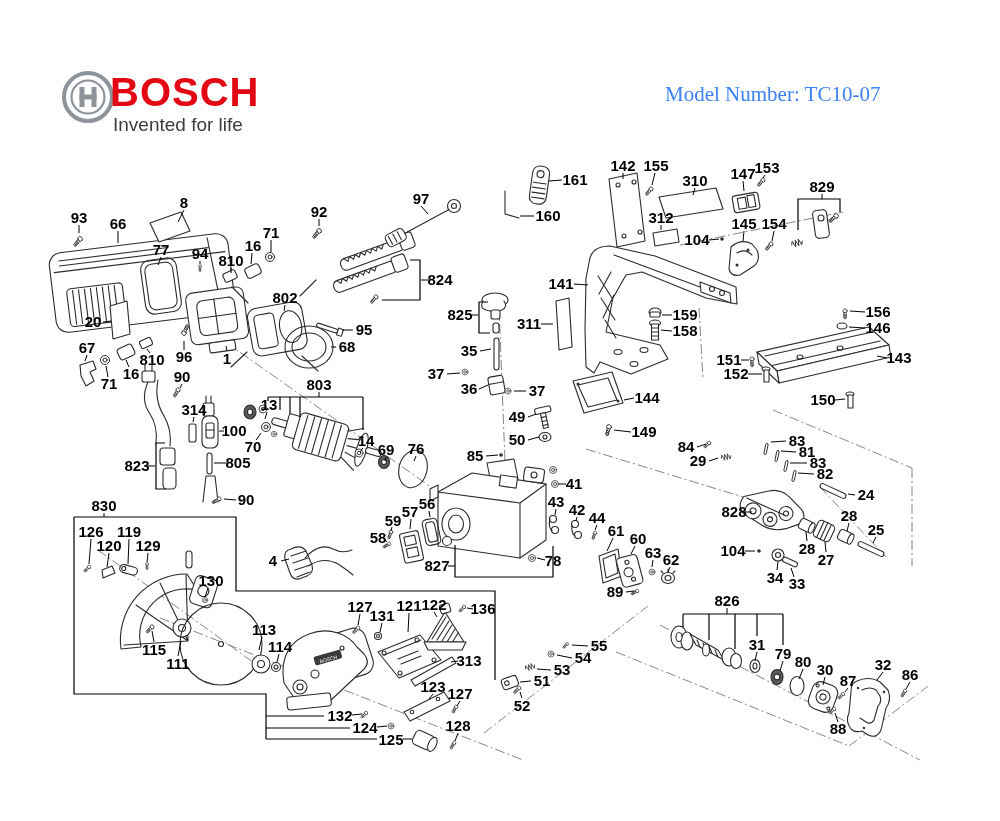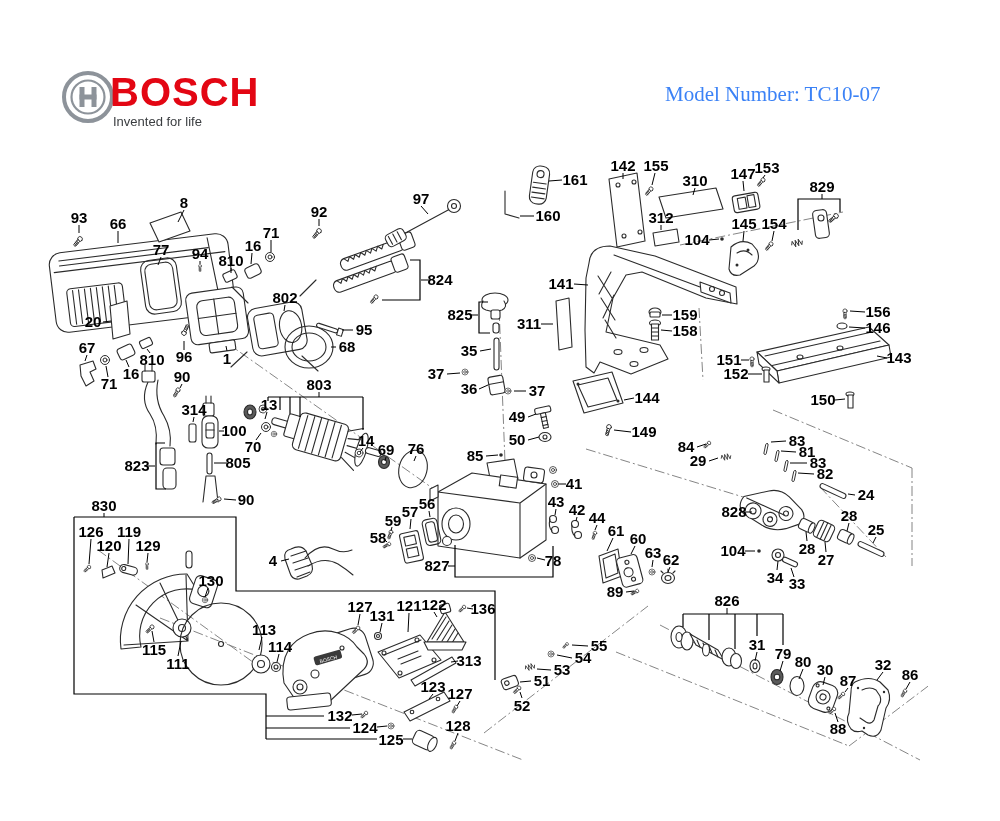--- a/index.html
+++ b/index.html
@@ -1,20 +1,20 @@
 <!DOCTYPE html>
 <html><head>
 <meta charset="utf-8">
 <style>
   html,body{margin:0;padding:0;background:#fff;}
   #page{position:relative;width:928px;height:821px;background:#fff;overflow:hidden;
         font-family:"Liberation Sans",sans-serif;}
   #brand-text{position:absolute;left:110px;top:70px;font-size:40px;font-weight:bold;
               letter-spacing:1px;color:#e30613;}
-  #tagline{position:absolute;left:113px;top:114px;font-size:13px;color:#3a3d40;}
+  #tagline{position:absolute;left:113px;top:114px;font-size:19px;color:#3a3d40;}
   #model{position:absolute;left:665px;top:82px;font-size:21px;color:#3b82f6;
          font-family:"Liberation Serif",serif;}
   #logo-mark{position:absolute;left:60px;top:69px;}
   svg{position:absolute;left:0;top:0;}
   .p{stroke:#2b2b2b;stroke-width:1.1;fill:#fff;stroke-linejoin:round;stroke-linecap:round;}
   .pn{fill:none;}
   .pk{fill:#5a5a5a;}
   .cl{stroke:#777;stroke-width:0.9;stroke-dasharray:10 3 2 3;fill:none;}
   .bk{stroke:#000;stroke-width:1.2;fill:none;}
   .ldr{stroke:#000;stroke-width:1;}

